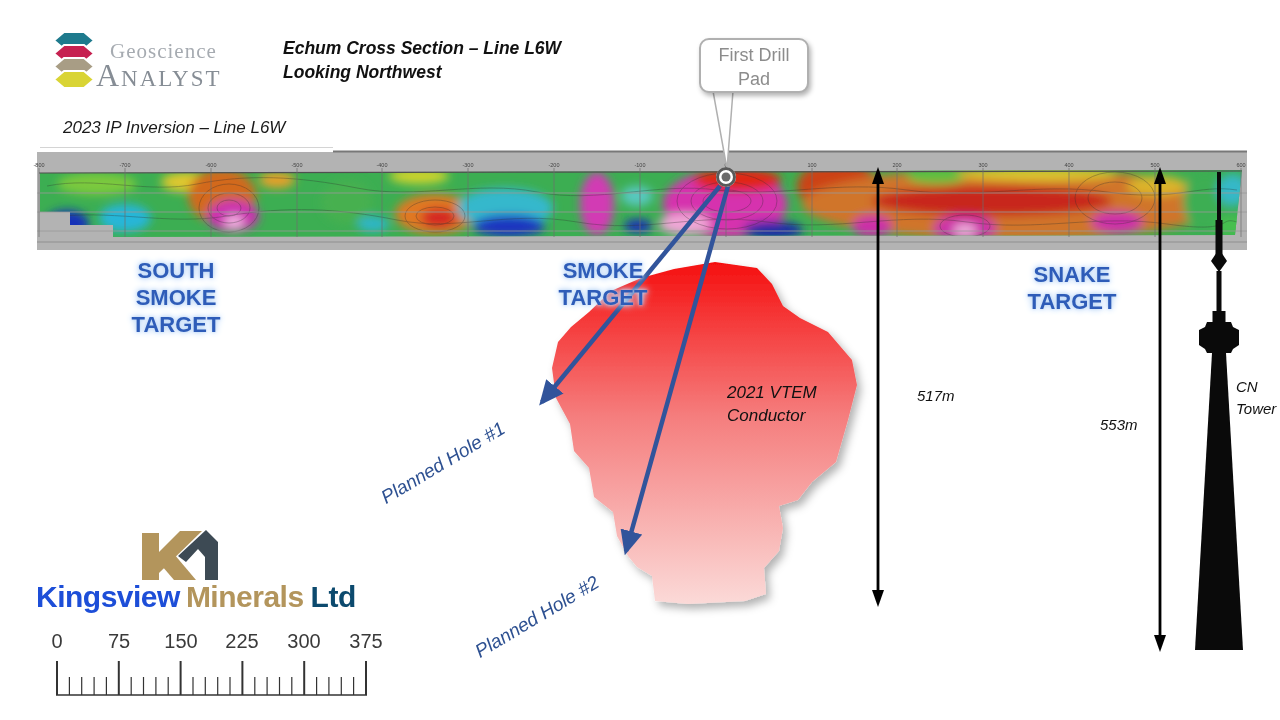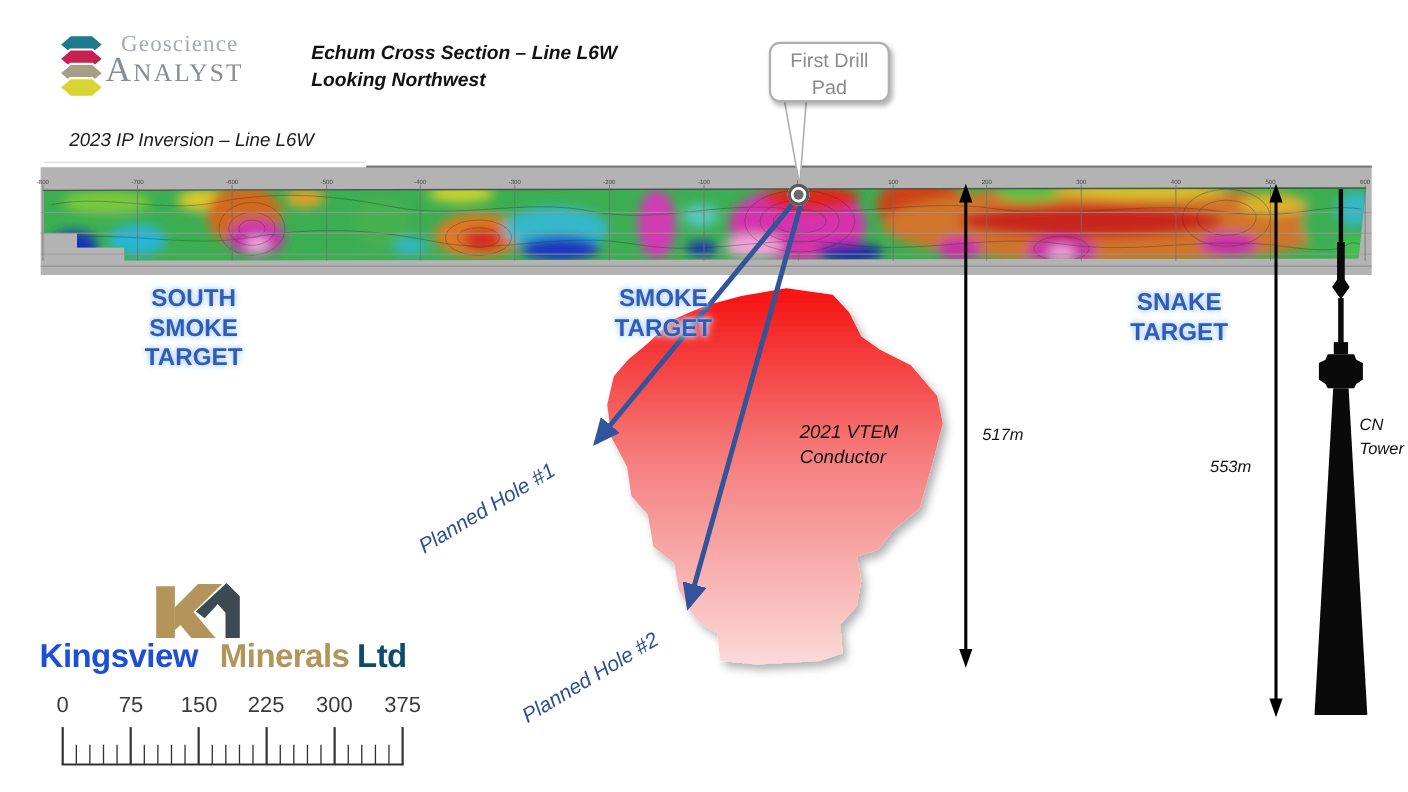--- a/index.html
+++ b/index.html
@@ -2,21 +2,21 @@
 <html><head>
 <meta charset="utf-8">
 <style>
   html,body{margin:0;padding:0;}
   body{width:1280px;height:720px;position:relative;background:#ffffff;overflow:hidden;
        font-family:"Liberation Sans",sans-serif;}
   #scene{position:absolute;left:0;top:0;width:1280px;height:720px;}
   .abs{position:absolute;}
 
   
-  .ga-word{left:96px;top:27px;color:#a6abb1;font-family:"Liberation Serif",serif;}
+  .ga-word{left:96px;top:39px;color:#a6abb1;font-family:"Liberation Serif",serif;}
   .ga-line1{font-size:21px;letter-spacing:1px;padding-left:14px;}
   .ga-line2{font-size:23px;color:#868d95;margin-top:-7px;letter-spacing:2px;}
   .ga-line2 .bigA{font-size:32px;}
 
   
   .slide-title{left:283px;top:36px;font-size:17.5px;font-weight:bold;font-style:italic;
                color:#111;line-height:24px;}
 
   
   .section-label{left:63px;top:118px;font-size:17px;font-style:italic;color:#1a1a1a;}
@@ -40,28 +40,28 @@
                    line-height:23px;}
 
   
   .hole-label{font-size:19px;font-style:italic;color:#2d5091;white-space:nowrap;
               transform:rotate(-31deg);transform-origin:center;}
   .h1{left:373px;top:452px;}
   .h2{left:467px;top:606px;}
 
   
   .meas{font-size:15px;font-style:italic;color:#111;}
-  .m1{left:893px;top:387px;}
+  .m1{left:917px;top:387px;}
   .m2{left:1100px;top:379px;margin-top:37px;}
   .cn-label{left:1236px;top:376px;font-size:15px;font-style:italic;color:#111;line-height:22px;}
 
   
   .kv-word{left:36px;top:580px;font-size:30px;font-weight:bold;letter-spacing:-0.5px;
            white-space:nowrap;}
-  .kv-k{color:#1d4ed8;} .kv-m{color:#b3955c;margin-left:20px;} .kv-l{color:#0c4a6e;margin-left:7px;}
+  .kv-k{color:#1d4ed8;} .kv-m{color:#b3955c;margin-left:6px;} .kv-l{color:#0c4a6e;margin-left:7px;}
 
   
   .scale-num{top:630px;width:40px;text-align:center;font-size:20px;color:#3a3a3a;}
 </style>
 </head>
 <body>
 
 <svg id="scene" width="1280" height="720" viewBox="0 0 1280 720">
   <defs>
     <filter id="blobBlur" x="-30%" y="-30%" width="160%" height="160%">

